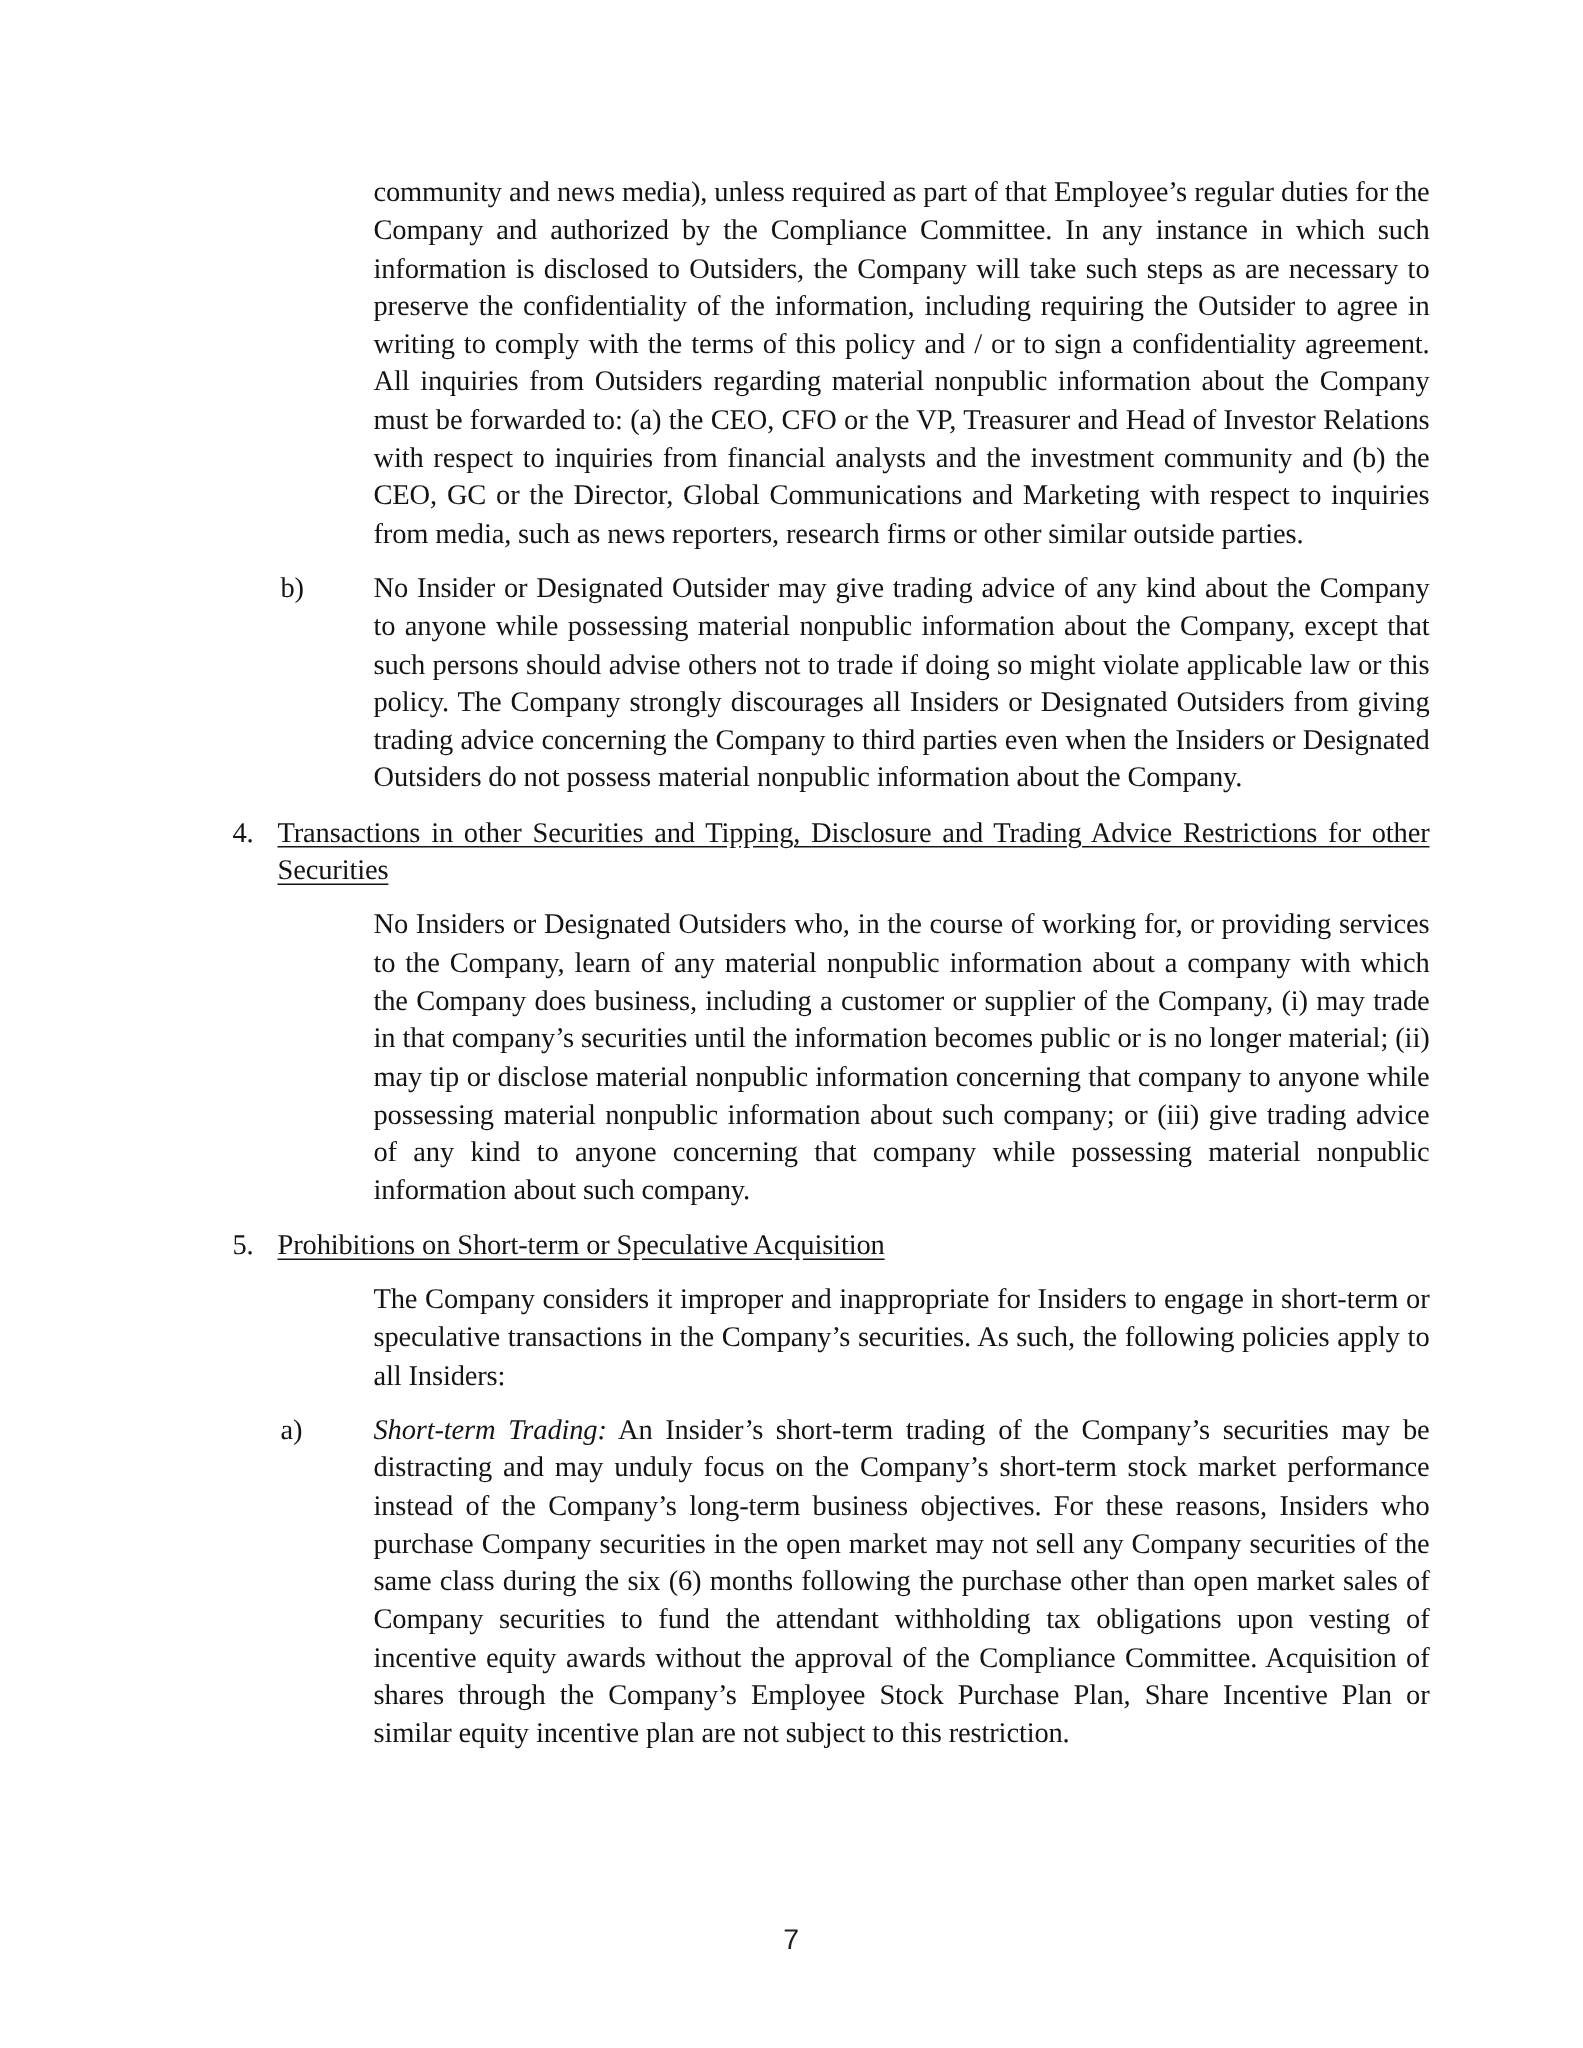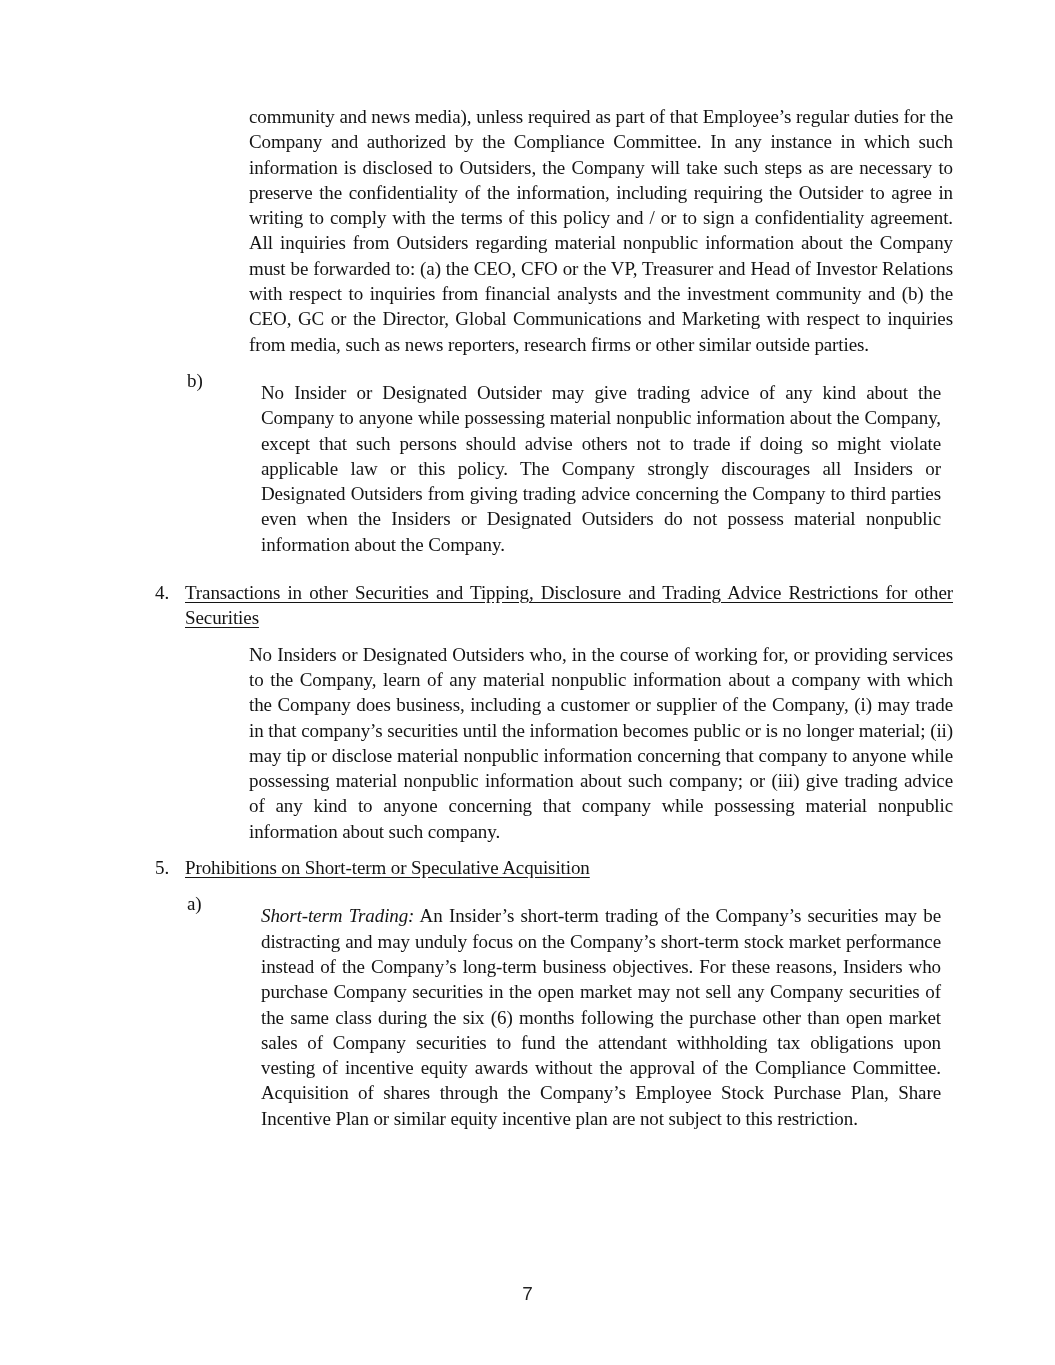--- a/index.html
+++ b/index.html
@@ -11,21 +11,21 @@
     position: relative;
     width: 1055px;
     height: 1365px;
     background: #ffffff;
     color: #141414;
     font-family: "Liberation Serif", serif;
     overflow: hidden;
   }
   .content {
     position: absolute;
-    top: 104px;
+    top: 116px;
     left: 0;
     right: 0;
     font-family: Liberation Serif, serif;
   }
   .para,
   .item-body,
   .lbl,
   .num,
   .heading-text {
     font-size: 19px;
@@ -40,21 +40,21 @@
   .item {
     display: flex;
     margin: 0 0 11px 187px;
     width: 766px;
   }
   .lbl {
     flex: 0 0 62px;
   }
   .item-body {
     flex: 1;
-    margin: 12px;
+    margin: 0;
     text-align: justify;
   }
   .heading {
     display: flex;
     margin: 0 0 11px 155px;
     width: 798px;
   }
   .num {
     flex: 0 0 30px;
   }
@@ -96,20 +96,21 @@
       <span class="heading-text">Transactions in other Securities and Tipping, Disclosure and Trading Advice Restrictions for other Securities</span>
     </div>
 
     <p class="para">No Insiders or Designated Outsiders who, in the course of working for, or providing services to the Company, learn of any material nonpublic information about a company with which the Company does business, including a customer or supplier of the Company, (i) may trade in that company’s securities until the information becomes public or is no longer material; (ii) may tip or disclose material nonpublic information concerning that company to anyone while possessing material nonpublic information about such company; or (iii) give trading advice of any kind to anyone concerning that company while possessing material nonpublic information about such company.</p>
 
     <div class="heading">
       <span class="num">5.</span>
       <span class="heading-text">Prohibitions on Short-term or Speculative Acquisition</span>
     </div>
 
+    <p class="para">The Company considers it improper and inappropriate for Insiders to engage in short-term or speculative transactions in the Company’s securities. As such, the following policies apply to all Insiders:</p>
 
     <div class="item">
       <span class="lbl">a)</span>
       <p class="item-body"><em class="lead-italic">Short-term Trading:</em><span> An Insider’s short-term trading of the Company’s securities may be distracting and may unduly focus on the Company’s short-term stock market performance instead of the Company’s long-term business objectives. For these reasons, Insiders who purchase Company securities in the open market may not sell any Company securities of the same class during the six (6) months following the purchase other than open market sales of Company securities to fund the attendant withholding tax obligations upon vesting of incentive equity awards without the approval of the Compliance Committee. Acquisition of shares through the Company’s Employee Stock Purchase Plan, Share Incentive Plan or similar equity incentive plan are not subject to this restriction.</span></p>
     </div>
 
   </div>
 
   <div class="footer">7</div>
 </div>

